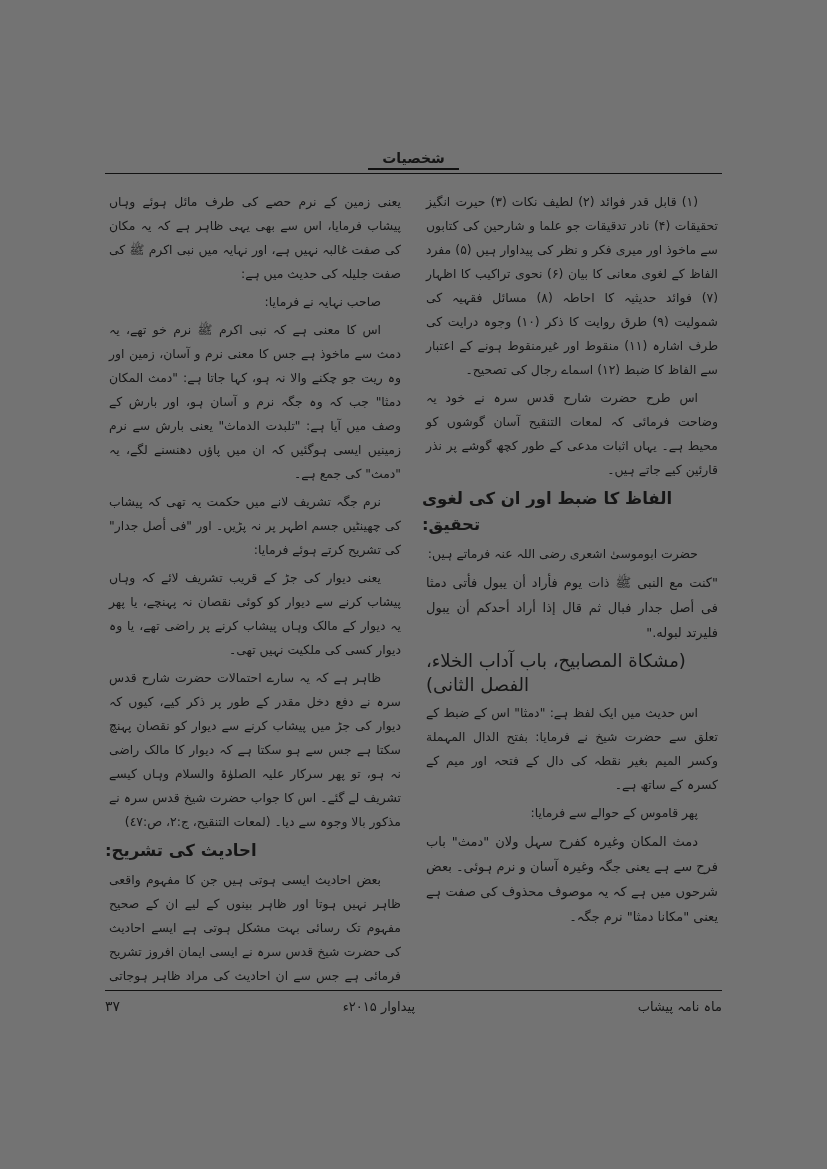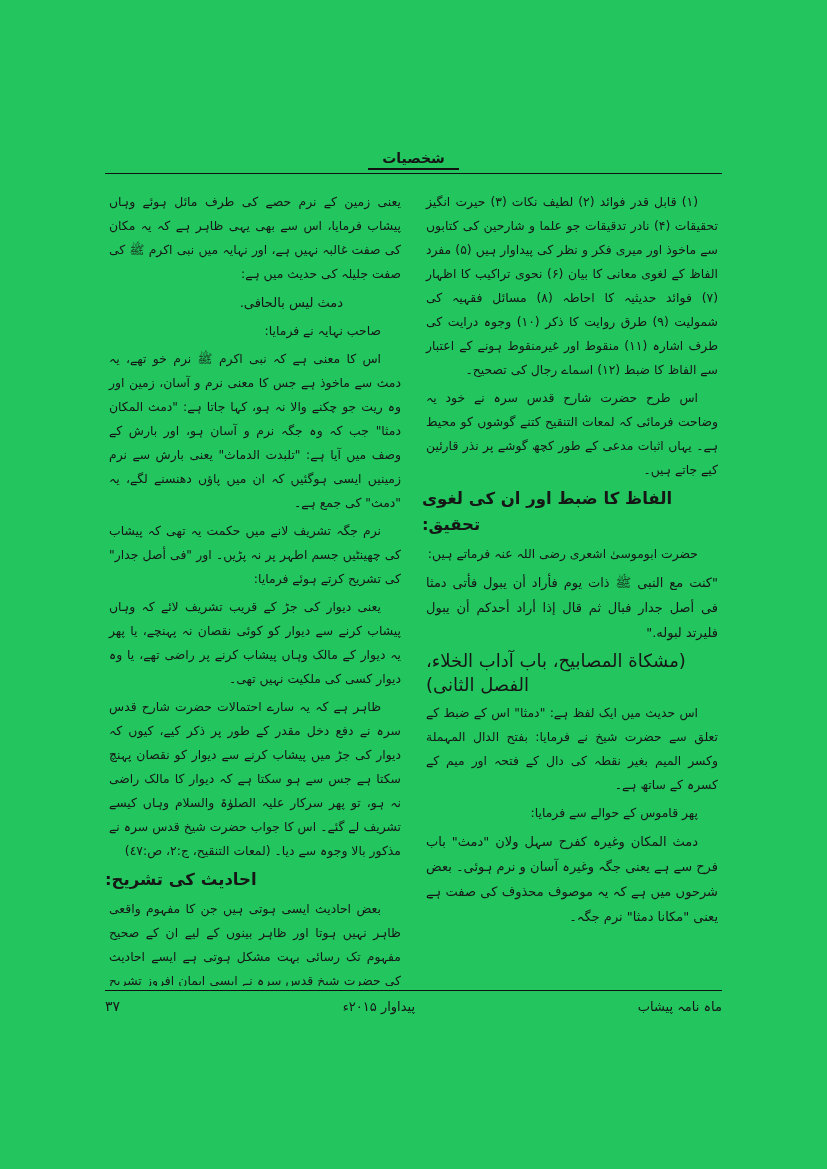--- a/index.html
+++ b/index.html
@@ -9,21 +9,21 @@
     width: 827px;
     height: 1169px;
     overflow: hidden;
     font-family: "DejaVu Sans", sans-serif;
     color: #161616;
   }
   .page {
     position: relative;
     width: 827px;
     height: 1169px;
-    background: #22c55e;
+    background: #737373;
     direction: rtl;
   }
   
   .page-header {
     position: absolute;
     top: 148px;
     right: 105px;
     left: 105px;
     text-align: center;
   }
@@ -106,34 +106,33 @@
 
   <div class="page-header">
     <span class="section-title">شخصیات</span>
     <div class="header-rule"></div>
   </div>
 
   <div class="columns">
 
     <div class="col">
       <p class="indent">(۱) قابل قدر فوائد (۲) لطیف نکات (۳) حیرت انگیز تحقیقات (۴) نادر تدقیقات جو علما و شارحین کی کتابوں سے ماخوذ اور میری فکر و نظر کی پیداوار ہیں (۵) مفرد الفاظ کے لغوی معانی کا بیان (۶) نحوی تراکیب کا اظہار (۷) فوائد حدیثیہ کا احاطہ (۸) مسائل فقہیہ کی شمولیت (۹) طرق روایت کا ذکر (۱۰) وجوہ درایت کی طرف اشارہ (۱۱) منقوط اور غیرمنقوط ہونے کے اعتبار سے الفاظ کا ضبط (۱۲) اسماے رجال کی تصحیح۔</p>
-      <p class="indent">اس طرح حضرت شارح قدس سرہ نے خود یہ وضاحت فرمائی کہ لمعات التنقیح کتنے گوشوں کو محیط ہے۔ یہاں اثبات مدعی کے طور کچھ گوشے پر نذر قارئین کیے جاتے ہیں۔</p>
+      <p class="indent">اس طرح حضرت شارح قدس سرہ نے خود یہ وضاحت فرمائی کہ لمعات التنقیح آسان گوشوں کو محیط ہے۔ یہاں اثبات مدعی کے طور کچھ گوشے پر نذر قارئین کیے جاتے ہیں۔</p>
       <h2 class="sub-heading">الفاظ کا ضبط اور ان کی لغوی تحقیق:</h2>
       <p class="indent">حضرت ابوموسیٰ اشعری رضی اللہ عنہ فرماتے ہیں:</p>
       <p class="arabic noindent">"کنت مع النبی ﷺ ذات یوم فأراد أن یبول فأتی دمثا فی أصل جدار فبال ثم قال إذا أراد أحدکم أن یبول فلیرتد لبوله."</p>
       <p class="citation noindent">(مشکاة المصابیح، باب آداب الخلاء، الفصل الثانی)</p>
       <p class="indent">اس حدیث میں ایک لفظ ہے: "دمثا" اس کے ضبط کے تعلق سے حضرت شیخ نے فرمایا: بفتح الدال المہملة وکسر المیم بغیر نقطہ کی دال کے فتحہ اور میم کے کسرہ کے ساتھ ہے۔</p>
       <p class="indent">پھر قاموس کے حوالے سے فرمایا:</p>
       <p class="arabic indent">دمث المکان وغیرہ کفرح سہل ولان "دمث" باب فرح سے ہے یعنی جگہ وغیرہ آسان و نرم ہوئی۔ بعض شرحوں میں ہے کہ یہ موصوف محذوف کی صفت ہے یعنی "مکانا دمثا" نرم جگہ۔</p>
 
     </div>
 
     <div class="col">
       <p class="noindent">یعنی زمین کے نرم حصے کی طرف مائل ہوئے وہاں پیشاب فرمایا، اس سے بھی یہی ظاہر ہے کہ یہ مکان کی صفت غالبہ نہیں ہے، اور نہایہ میں نبی اکرم ﷺ کی صفت جلیلہ کی حدیث میں ہے:</p>
-      <p class="arabic arabic-centered">دمث لیس بالحافی.</p>
       <p class="indent">صاحب نہایہ نے فرمایا:</p>
       <p class="indent">اس کا معنی ہے کہ نبی اکرم ﷺ نرم خو تھے، یہ دمث سے ماخوذ ہے جس کا معنی نرم و آسان، زمین اور وہ ریت جو چکنے والا نہ ہو، کہا جاتا ہے: "دمث المکان دمثا" جب کہ وہ جگہ نرم و آسان ہو، اور بارش کے وصف میں آیا ہے: "تلبدت الدماث" یعنی بارش سے نرم زمینیں ایسی ہوگئیں کہ ان میں پاؤں دھنسنے لگے، یہ "دمث" کی جمع ہے۔</p>
       <p class="indent">نرم جگہ تشریف لانے میں حکمت یہ تھی کہ پیشاب کی چھینٹیں جسم اطہر پر نہ پڑیں۔ اور "فی أصل جدار" کی تشریح کرتے ہوئے فرمایا:</p>
       <p class="indent">یعنی دیوار کی جڑ کے قریب تشریف لائے کہ وہاں پیشاب کرنے سے دیوار کو کوئی نقصان نہ پہنچے، یا پھر یہ دیوار کے مالک وہاں پیشاب کرنے پر راضی تھے، یا وہ دیوار کسی کی ملکیت نہیں تھی۔</p>
       <p class="indent">ظاہر ہے کہ یہ سارے احتمالات حضرت شارح قدس سرہ نے دفع دخل مقدر کے طور پر ذکر کیے، کیوں کہ دیوار کی جڑ میں پیشاب کرنے سے دیوار کو نقصان پہنچ سکتا ہے جس سے ہو سکتا ہے کہ دیوار کا مالک راضی نہ ہو، تو پھر سرکار علیہ الصلوٰۃ والسلام وہاں کیسے تشریف لے گئے۔ اس کا جواب حضرت شیخ قدس سرہ نے مذکور بالا وجوہ سے دیا۔ (لمعات التنقیح، ج:۲، ص:٤٧)</p>
       <h2 class="sub-heading">احادیث کی تشریح:</h2>
       <p class="indent">بعض احادیث ایسی ہوتی ہیں جن کا مفہوم واقعی ظاہر نہیں ہوتا اور ظاہر بینوں کے لیے ان کے صحیح مفہوم تک رسائی بہت مشکل ہوتی ہے ایسے احادیث کی حضرت شیخ قدس سرہ نے ایسی ایمان افروز تشریح فرمائی ہے جس سے ان احادیث کی مراد ظاہر ہوجاتی ہے اور اس تشریح سے چشم بصیرت کو ٹھنڈک اور قلب و ضمیر کو فرحت و انبساط حاصل ہوتا ہے،</p>
 
     </div>
 

